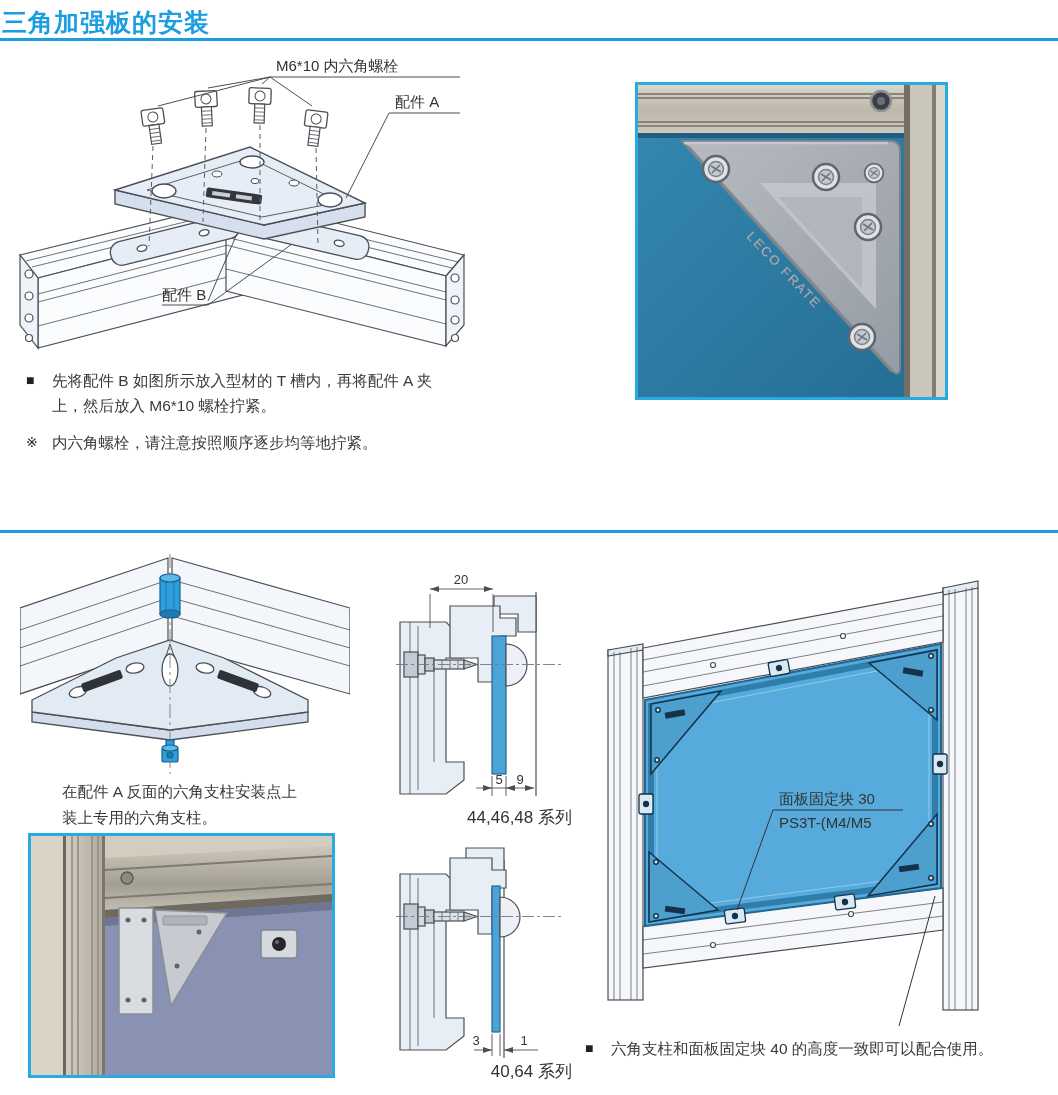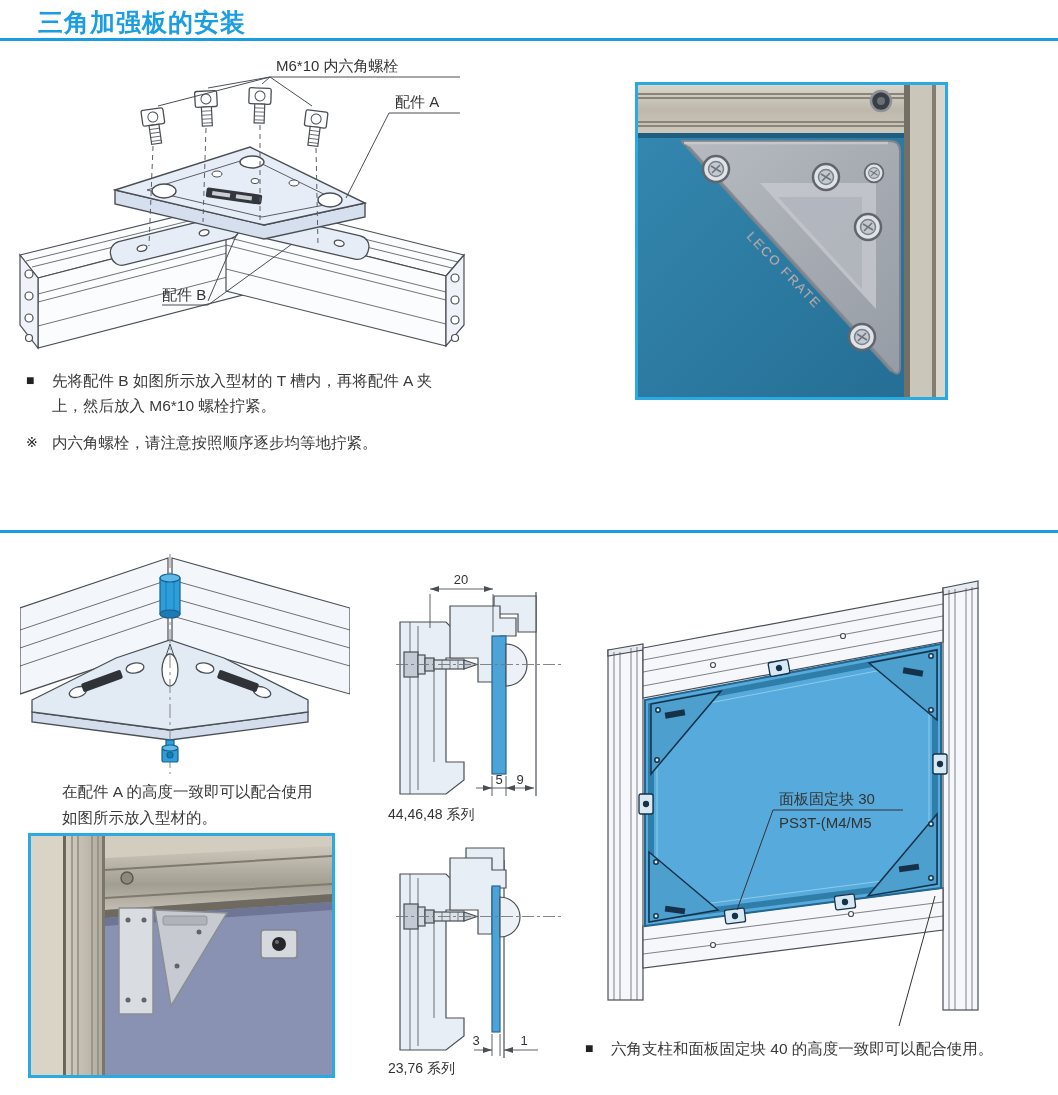--- a/index.html
+++ b/index.html
@@ -1,26 +1,26 @@
 <!DOCTYPE html>
 <html><head>
 <meta charset="utf-8">
 <style>
   html,body{margin:0;padding:0;background:#ffffff;}
   .page{position:relative;width:1058px;height:1095px;background:#ffffff;overflow:hidden;
         font-family:"Liberation Sans","DejaVu Sans",sans-serif;color:#333;}
-  .sec-title{position:absolute;left:2px;font-size:25px;font-weight:600;color:#1A9DE1;letter-spacing:1px;white-space:nowrap;margin-left:36px;}
+  .sec-title{position:absolute;left:2px;font-size:25px;font-weight:600;color:#1A9DE1;letter-spacing:1px;white-space:nowrap;}
   .sec-rule{position:absolute;left:0;width:1058px;height:3px;background:#1A9DE1;}
   .photo-frame{position:absolute;border:3px solid #29ABE2;box-sizing:content-box;background:#2E81A8;}
   .note-block{position:absolute;width:430px;}
   .note-row{display:flex;align-items:flex-start;margin-bottom:12px;font-size:15.5px;line-height:25px;color:#3a3a3a;}
   .note-marker{width:26px;flex:0 0 26px;font-size:14px;color:#222;line-height:25px;}
   .note-text{flex:1;}
   .caption{position:absolute;font-size:15.5px;line-height:26px;color:#3a3a3a;white-space:nowrap;}
-  .series-label{position:absolute;width:184px;text-align:left;font-size:14px;color:#333;white-space:nowrap;}
+  .series-label{position:absolute;width:184px;text-align:right;font-size:17px;color:#333;white-space:nowrap;}
   svg{display:block;}
   svg text{font-family:"Liberation Sans","DejaVu Sans",sans-serif;}
   .dwg-label{font-size:15px;fill:#333;}
   .dim-label{font-size:13px;fill:#333;}
 </style>
 </head>
 <body>
 
 <div class="page">
 
@@ -207,22 +207,22 @@
     </g>
     <g stroke="#16638F" stroke-width="1.2">
       <rect x="146" y="188" width="8" height="9" fill="#2D9ED9"></rect>
       <rect x="142" y="196" width="16" height="14" rx="2" fill="#2D9ED9"></rect>
       <ellipse cx="150" cy="196" rx="8" ry="3" fill="#5FB9E8"></ellipse>
       <circle cx="150" cy="203" r="3" fill="#1C7BB4"></circle>
     </g>
   </svg>
 
   <div class="caption" style="left:62px;top:779px;">
-    <div>在配件 A 的高度一致即可以配合使用</div>
-    <div>如图所示放入型材的。</div>
+    <div>在配件 A 反面的六角支柱安装点上</div>
+    <div>装上专用的六角支柱。</div>
   </div>
 
   <div class="photo-frame" style="left:28px;top:833px;width:301px;height:239px;background:#8A92B4;">
     <svg width="301" height="239" viewBox="0 0 301 239">
       <defs>
         <linearGradient id="post" x1="0" y1="0" x2="1" y2="0">
           <stop offset="0" stop-color="#D2CDC0"></stop>
             <stop offset="1" stop-color="#AFAA9D"></stop>
         </linearGradient>
         <linearGradient id="rail2" x1="0" y1="0" x2="0" y2="1">
@@ -315,21 +315,21 @@
     <g stroke="#4a4f55" stroke-width="0.9" fill="none">
       <path d="M104,198 V220 M112,198 V220 M86,214 H104 M116,214 H150"></path>
     </g>
     <g fill="#4a4f55">
       <polygon points="104,214 95,211 95,217"></polygon>
         <polygon points="116,214 125,211 125,217"></polygon>
     </g>
     <text class="dim-label" x="88" y="209" text-anchor="middle">3</text>
     <text class="dim-label" x="136" y="209" text-anchor="middle">1</text>
   </svg>
-  <div class="series-label" style="left:388px;top:1060px;">23,76 系列</div>
+  <div class="series-label" style="left:388px;top:1060px;">40,64 系列</div>
 
   <svg style="position:absolute;left:583px;top:552px;" width="470" height="478" viewBox="0 0 470 478">
 
     <g stroke="#4a4f55" stroke-width="1.2" fill="#F5F7FA">
       <rect x="25" y="98" width="35" height="350"></rect>
       <polygon points="25,98 60,92 60,98 25,104" fill="#E6EAF1"></polygon>
       <path d="M31,100 V448 M37,100 V448 M48,96 V448 M54,95 V448" fill="none" stroke-width="0.7"></path>
       <rect x="360" y="36" width="35" height="422"></rect>
       <polygon points="360,36 395,29 395,36 360,43" fill="#E6EAF1"></polygon>
       <path d="M366,38 V458 M372,37 V458 M383,36 V458 M389,35 V458" fill="none" stroke-width="0.7"></path>

